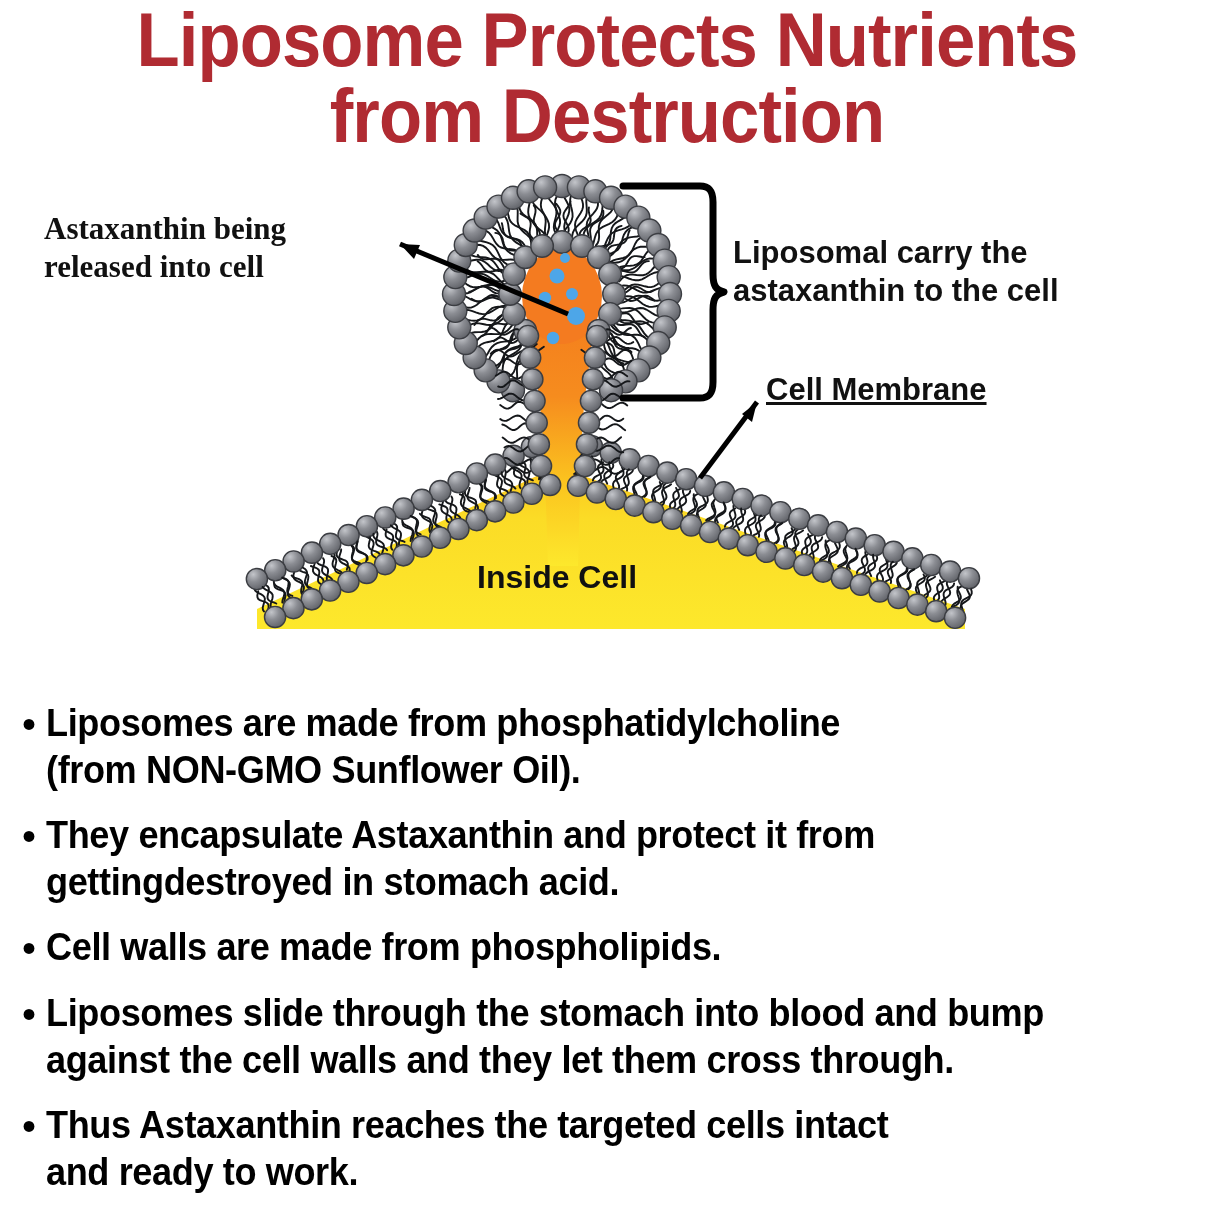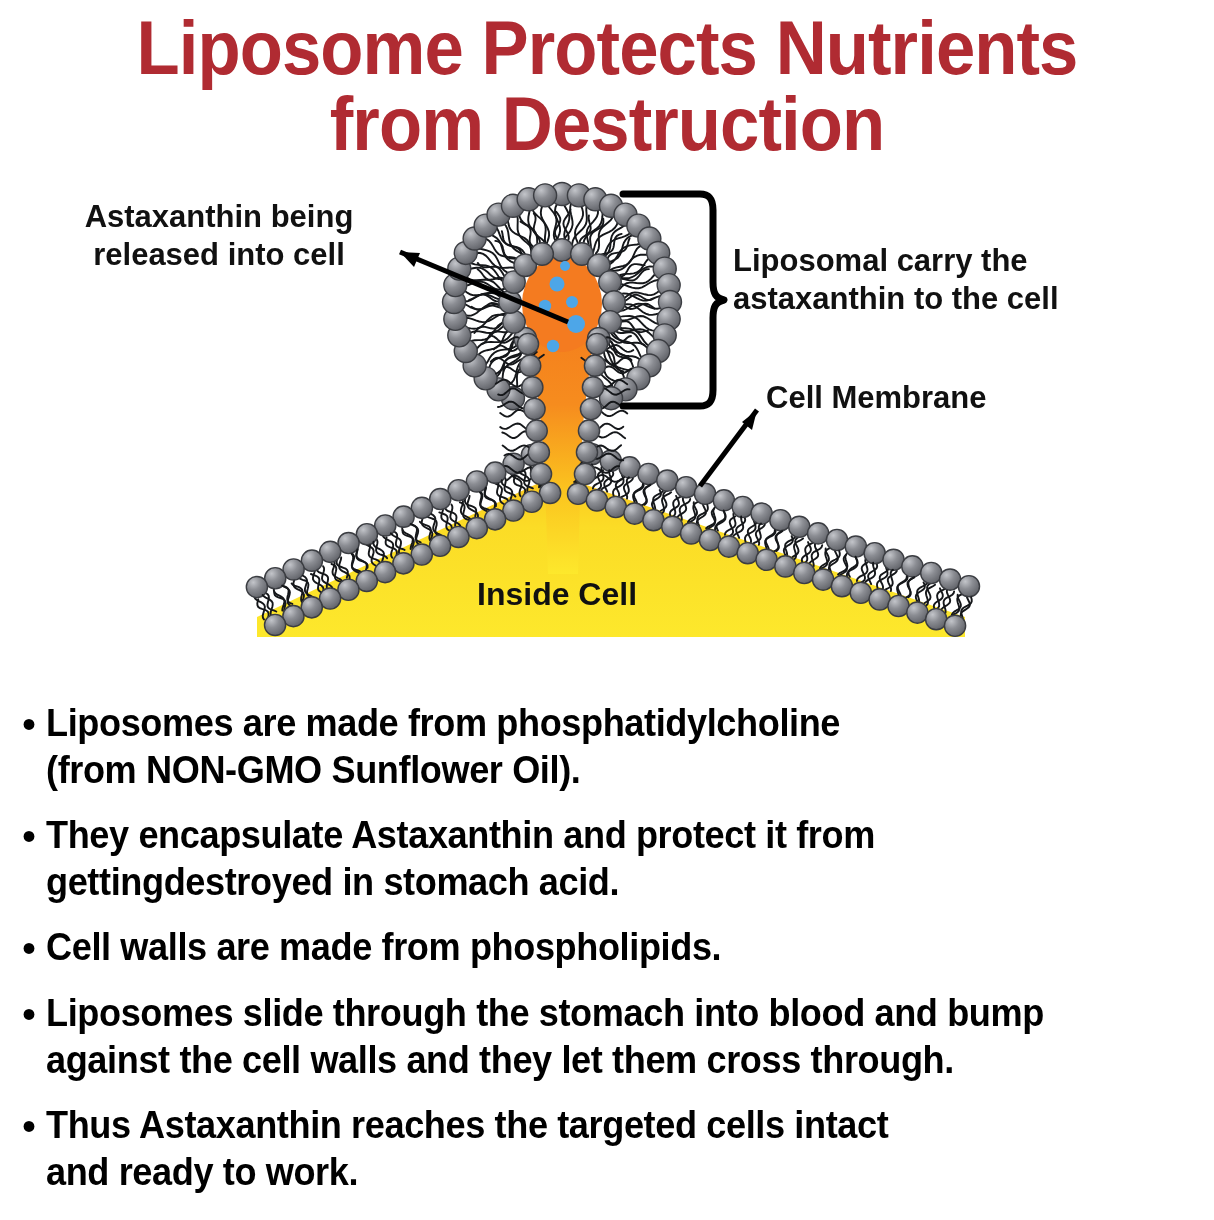--- a/index.html
+++ b/index.html
@@ -12,21 +12,21 @@
     height: 1220px;
     font-family: "Liberation Sans", sans-serif;
     overflow: hidden;
     position: relative;
   }
 
   
   #title-block {
     width: 1214px;
     text-align: center;
-    padding-top: 10px;
+    padding-top: 2px;
   }
   .title-line {
     color: #B02B32;
     font-family: "Liberation Sans", sans-serif;
     font-weight: bold;
     font-size: 76px;
     line-height: 76px;
     letter-spacing: -1px;
     transform: scaleX(0.93);
     transform-origin: center top;
@@ -50,47 +50,47 @@
     position: absolute;
     font-family: "Liberation Sans", sans-serif;
     font-weight: bold;
     color: #111111;
     font-size: 31px;
     line-height: 38px;
     white-space: pre-line;
   }
   #label-released {
     left: 44px;
-    top: 24px;
+    top: 44px;
     width: 350px;
-    text-align: center;
+    font-family: Liberation Serif, serif;
   }
   #label-carry {
     left: 733px;
     top: 46px;
     width: 420px;
     text-align: left;
     margin-top: 22px;
   }
   #label-membrane {
     left: 766px;
     top: 205px;
     text-align: right;
+    text-decoration: underline;
   }
   #label-outside {
     left: 112px;
     top: 243px;
     text-align: left;
   }
   #label-inside {
     left: 477px;
     top: 392px;
     text-align: left;
     font-size: 32px;
-    margin-top: 9px;
   }
 
   
   #bullets {
     position: absolute;
     left: 0;
     top: 700px;
     width: 1214px;
   }
   .bullet-row {

